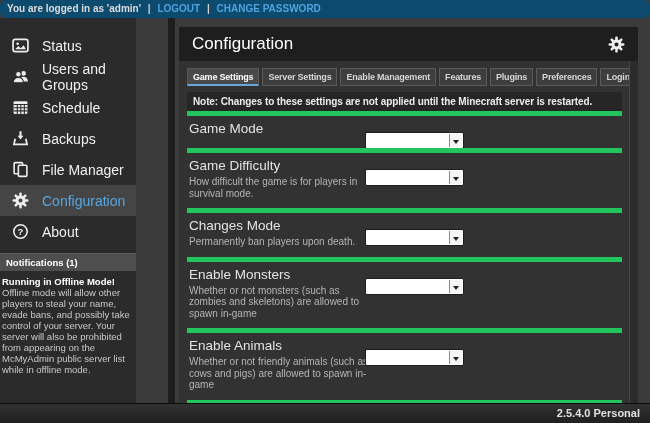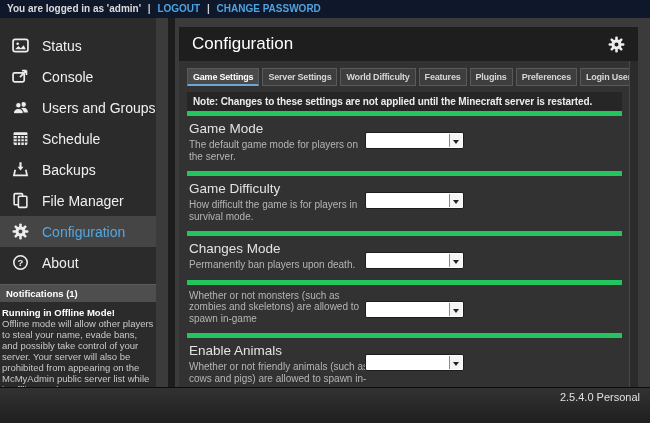--- a/index.html
+++ b/index.html
@@ -1,27 +1,27 @@
 <!DOCTYPE html>
 <html><head>
 <meta charset="utf-8">
 <style>
   html,body{margin:0;padding:0;background:#000;}
   *{box-sizing:border-box;}
   #screen{position:relative;width:650px;height:423px;overflow:hidden;
     font-family:"Liberation Sans",sans-serif;background:#3b3b3b;}
 
   
-  #topbar{position:absolute;top:0;left:0;right:0;height:18px;background:#0f172a;
-    color:#dcdcdc;font-size:10px;font-weight:bold;line-height:18px;padding-left:7px;}
+  #topbar{position:absolute;top:0;left:0;right:0;height:18px;background:#0c4a6e;
+    color:#dcdcdc;font-size:10px;font-weight:bold;line-height:18px;padding-left:7px;border-radius:6px;}
   #topbar .lnk{color:#4fa3e0;cursor:pointer;text-decoration:none;}
   #topbar .sep{color:#cfcfcf;margin:0 4px;}
 
   
-  #sidebar{position:absolute;top:18px;left:0;width:156px;bottom:20px;background:#2b2b2b;overflow:hidden;}
+  #sidebar{position:absolute;top:18px;left:0;width:136px;bottom:20px;background:#2b2b2b;overflow:hidden;}
   .side-list{margin-top:12px;}
   .side-item{height:31px;display:flex;align-items:center;padding-left:12px;cursor:pointer;}
   .side-item .icon{width:17px;height:17px;flex:none;}
   .side-item .icon svg{width:17px;height:17px;display:block;}
   .side-item .label{margin-left:13px;font-size:14px;color:#f0f0f0;}
   .side-item.active{background:#454545;}
   .side-item.active .label{color:#54a7e2;}
 
   .notif-header{margin-top:6px;background:#4e4e4e;border-top:1px solid #5d5d5d;
     color:#fff;font-size:9.5px;font-weight:bold;padding:3px 6px;}
@@ -57,23 +57,23 @@
   .setting-desc{font-size:10px;color:#b5b5b5;line-height:11.5px;max-width:185px;}
   .select{position:absolute;left:178px;top:16px;width:99px;height:17px;background:#fff;
     border:1px solid #1c1c1c;border-radius:2px;cursor:pointer;}
   .select-value{position:absolute;left:4px;top:1px;font-size:10px;color:#222;line-height:14px;}
   .select-arrow{position:absolute;right:1px;top:1px;bottom:1px;width:13px;
     border-left:1px solid #8a8a8a;background:#f4f4f4;}
   .select-arrow::after{content:"";position:absolute;left:3px;top:6px;width:0;height:0;
     border:3px solid transparent;border-top:4px solid #222;}
 
   
-  #bottombar{position:absolute;left:0;right:0;bottom:0;height:36px;
+  #bottombar{position:absolute;left:0;right:0;bottom:0;height:20px;
     background:linear-gradient(#323232,#1f1f1f);border-top:1px solid #0c0c0c;
-    color:#e0e0e0;font-size:11px;font-weight:normal;line-height:19px;text-align:right;padding-right:10px;}
+    color:#e0e0e0;font-size:11px;font-weight:bold;line-height:19px;text-align:right;padding-right:10px;}
 </style>
 </head>
 <body>
 
 <div id="screen">
 
   <div id="topbar">
     <span>You are logged in as 'admin'</span>
     <span class="sep">|</span>
     <a class="lnk">LOGOUT</a>
@@ -88,29 +88,20 @@
           <span class="icon">
             <svg viewBox="0 0 16 16">
               <rect x="1" y="2.2" width="14" height="11.6" rx="2" fill="none" stroke="#ededed" stroke-width="1.6"></rect>
               <circle cx="5.3" cy="6.3" r="1.2" fill="#ededed"></circle>
               <path d="M3 11.5l3-3 2.3 2.2 2.7-3 2 3.8z" fill="#ededed"></path>
             </svg>
           </span>
           <span class="label">Status</span>
         </div>
 
-        <div class="side-item">
-          <span class="icon">
-            <svg viewBox="0 0 16 16">
-              <rect x="1" y="4.5" width="10.5" height="8.5" rx="1.5" fill="none" stroke="#ededed" stroke-width="1.6"></rect>
-              <path d="M7.5 8.5 L13.2 2.8 M13.6 2.4 h-4.2 M13.6 2.4 v4.2" stroke="#ededed" stroke-width="1.6" fill="none"></path>
-            </svg>
-          </span>
-          <span class="label">Console</span>
-        </div>
 
         <div class="side-item">
           <span class="icon">
             <svg viewBox="0 0 16 16">
               <circle cx="10.9" cy="5.1" r="2.2" fill="#ededed"></circle>
               <path d="M6.8 12.6c0-2.9 1.9-4.4 4.1-4.4s4.1 1.5 4.1 4.4z" fill="#ededed"></path>
               <circle cx="6" cy="5.9" r="2.6" fill="#ededed" stroke="#2b2b2b" stroke-width="1"></circle>
               <path d="M1.3 13.8c0-3.1 2.1-4.8 4.7-4.8s4.7 1.7 4.7 4.8z" fill="#ededed" stroke="#2b2b2b" stroke-width="1"></path>
             </svg>
           </span>
@@ -219,21 +210,21 @@
 
             <div class="tab active">
               <span>Game Settings</span>
             </div>
 
             <div class="tab">
               <span>Server Settings</span>
             </div>
 
             <div class="tab">
-              <span>World Difficulty</span>
+              <span>Enable Management</span>
             </div>
 
             <div class="tab">
               <span>Features</span>
             </div>
 
             <div class="tab">
               <span>Plugins</span>
             </div>
 
@@ -243,21 +234,20 @@
 
             <div class="tab">
               <span>Login Users</span>
             </div>
           </div>
         <div class="note">Note: Changes to these settings are not applied until the Minecraft server is restarted.</div>
         <div class="settings">
 
             <div class="setting">
               <div class="setting-title">Game Mode</div>
-              <div class="setting-desc">The default game mode for players on the server.</div>
               <div class="select">
                 <span class="select-value"></span>
                 <span class="select-arrow"></span>
               </div>
             </div>
 
             <div class="setting">
               <div class="setting-title">Game Difficulty</div>
               <div class="setting-desc">How difficult the game is for players in survival mode.</div>
               <div class="select">
@@ -269,20 +259,21 @@
             <div class="setting">
               <div class="setting-title">Changes Mode</div>
               <div class="setting-desc">Permanently ban players upon death.</div>
               <div class="select">
                 <span class="select-value"></span>
                 <span class="select-arrow"></span>
               </div>
             </div>
 
             <div class="setting">
+              <div class="setting-title">Enable Monsters</div>
               <div class="setting-desc">Whether or not monsters (such as zombies and skeletons) are allowed to spawn in-game</div>
               <div class="select">
                 <span class="select-value"></span>
                 <span class="select-arrow"></span>
               </div>
             </div>
 
             <div class="setting">
               <div class="setting-title">Enable Animals</div>
               <div class="setting-desc">Whether or not friendly animals (such as cows and pigs) are allowed to spawn in-game</div>

